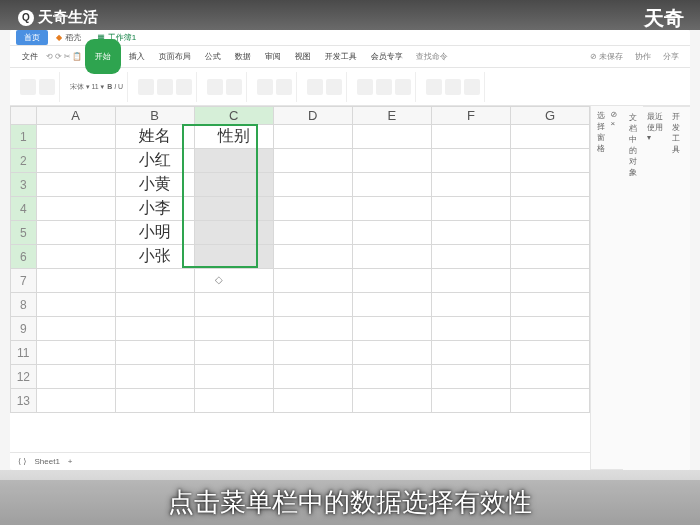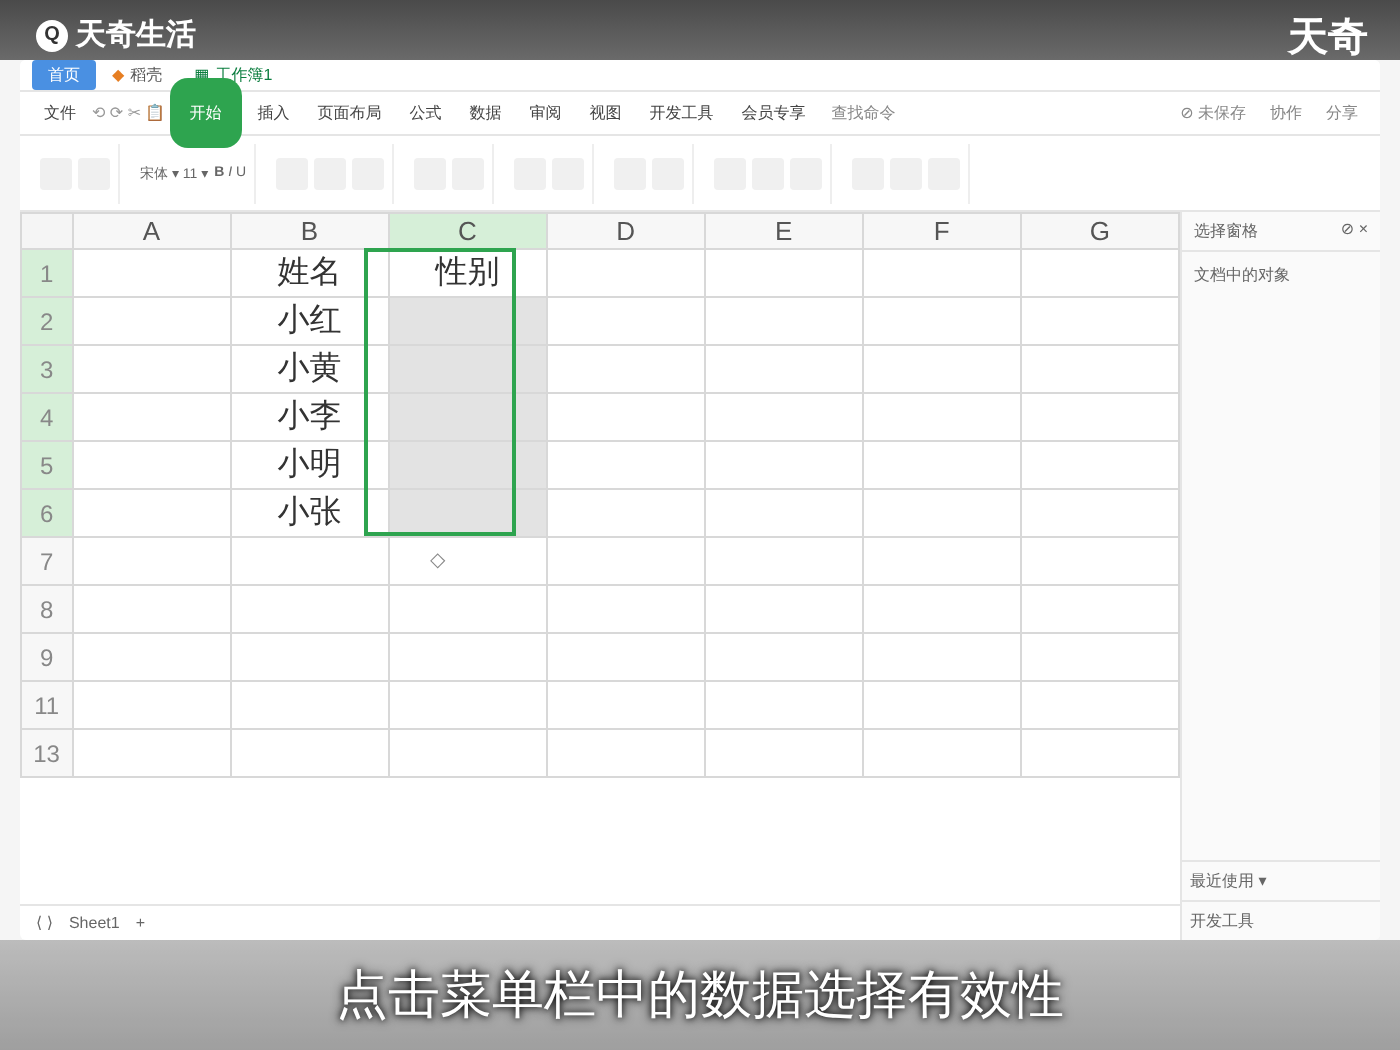--- a/index.html
+++ b/index.html
@@ -32,25 +32,25 @@
 .grid .corner{width:24px;height:18px;background:#f5f5f5}
 .grid thead th{height:18px;background:#f7f7f7;color:#555;font-size:13px;text-align:center;width:74px}
 .grid tbody th{width:24px;background:#f7f7f7;color:#888;font-size:12px;text-align:center;height:24px}
 .grid td{height:24px;font-size:16px;color:#333;text-align:center;padding:0 4px}
 .grid td.sel{background:#e3e3e3}
 .grid tbody th.selh{background:#d6efd8}
 .grid thead th.selh{background:#d6efd8}
 .sel-border{position:absolute;border:2px solid #2ea44f;pointer-events:none}
 .cursor{position:absolute;font-size:10px;color:#888}
 .sheet-tabs{height:18px;border-top:1px solid #e5e5e5;display:flex;align-items:center;padding:0 8px;font-size:8px;color:#666;gap:8px}
-.panel{width:100px;background:#fafafa;border-left:1px solid #e5e5e5;display:flex;flex-direction:column;font-size:8px;color:#666}
+.panel{width:100px;background:#fafafa;border-left:1px solid #e5e5e5;display:flex;font-size:8px;color:#666}
 .panel-hd{padding:4px 6px;border-bottom:1px solid #e5e5e5;display:flex;justify-content:space-between}
 .panel-body{flex:1;padding:6px}
 .panel-ft{border-top:1px solid #e5e5e5;padding:4px 4px}
-.subtitle{position:absolute;bottom:0;left:0;right:0;height:55px;background:rgba(0,0,0,.15);display:flex;align-items:center;justify-content:center}
+.subtitle{position:absolute;bottom:0;left:0;right:0;height:45px;background:rgba(0,0,0,.15);display:flex;align-items:center;justify-content:center}
 .subtitle span{color:#fff;font-size:26px;font-weight:500;text-shadow:0 0 6px rgba(0,0,0,.9),0 0 3px rgba(0,0,0,.9)}
 .bg-top{position:absolute;top:0;left:0;right:0;height:30px;background:linear-gradient(180deg,#4a4a4a,#6a6a6a)}
 .bg-bot{position:absolute;bottom:0;left:0;right:0;height:55px;background:linear-gradient(0deg,#bbb,#ddd)}
 </style>
 </head>
 <body>
 
 <div class="bg-top"></div>
 <div class="bg-bot"></div>
 
@@ -242,20 +242,30 @@
                 <th class="">11</th>
                 <td class=""></td>
                 <td class=""></td>
                 <td class=""></td>
                 <td class=""></td>
                 <td class=""></td>
                 <td class=""></td>
                 <td class=""></td>
               </tr>
               <tr>
+                <th class="">12</th>
+                <td class=""></td>
+                <td class=""></td>
+                <td class=""></td>
+                <td class=""></td>
+                <td class=""></td>
+                <td class=""></td>
+                <td class=""></td>
+              </tr>
+              <tr>
                 <th class="">13</th>
                 <td class=""></td>
                 <td class=""></td>
                 <td class=""></td>
                 <td class=""></td>
                 <td class=""></td>
                 <td class=""></td>
                 <td class=""></td>
               </tr>
             </tbody>

